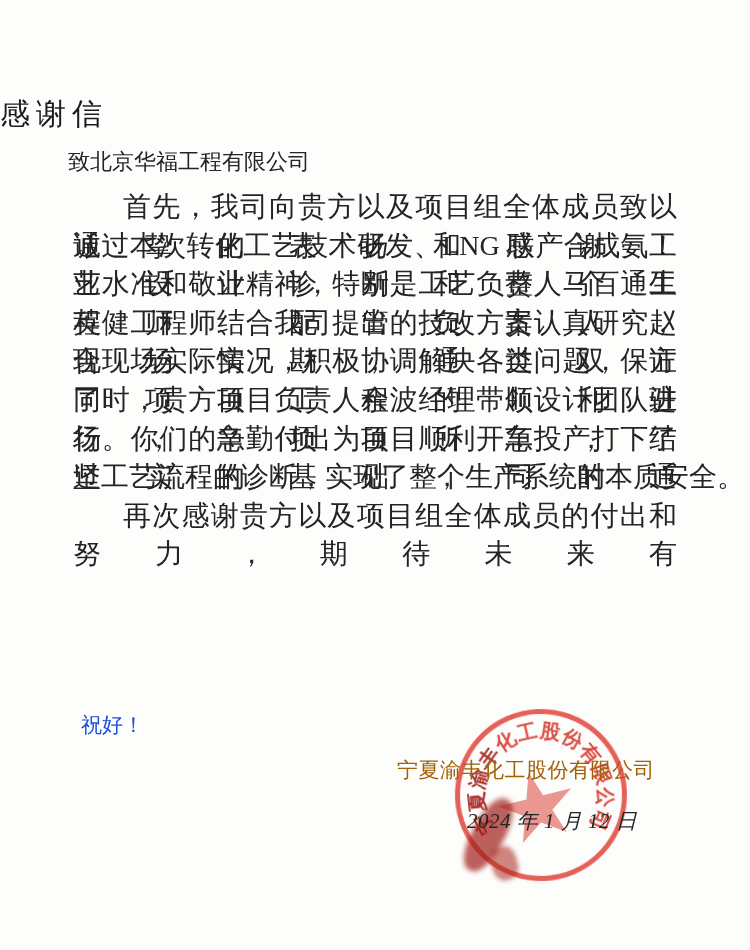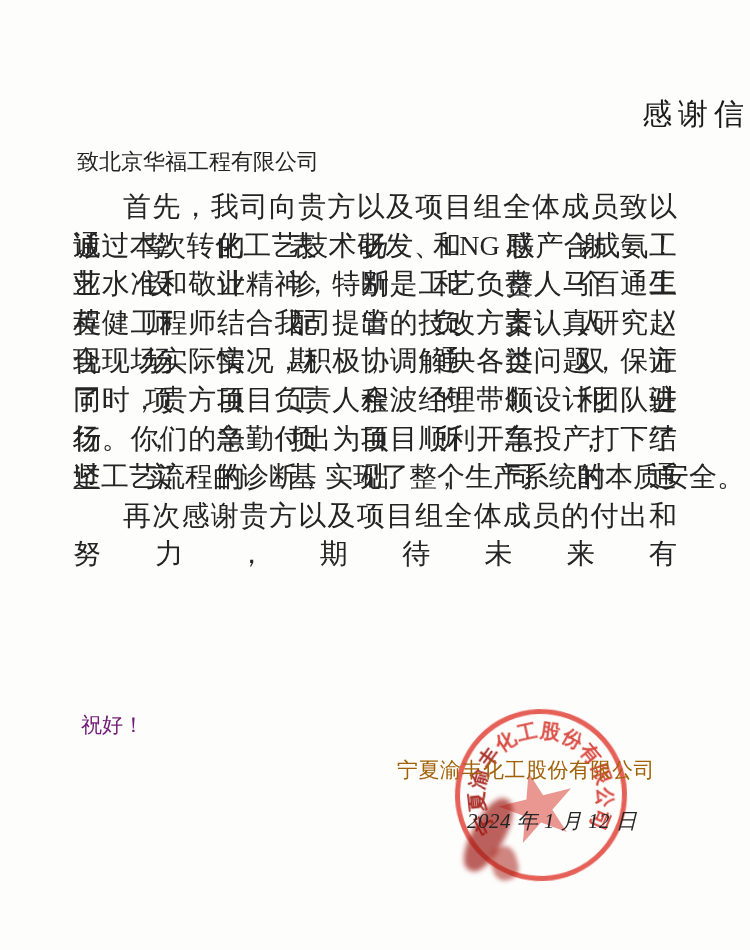--- a/index.html
+++ b/index.html
@@ -9,30 +9,30 @@
     margin:0 auto;
     background:#fdfdfc;
     overflow:hidden;
     font-family:"Liberation Serif","DejaVu Serif",serif;
     color:#222;
   }
   .title{
     position:absolute;
     left:0;top:94px;width:750px;
     margin:0;
-    text-align:right;
+    text-align:left;
     font-size:30px;
     font-weight:500;
     letter-spacing:6px;
     color:#1b1b1b;
     z-index:2;
   }
   .salutation{
     position:absolute;
-    left:77px;top:149px;
+    left:68px;top:149px;
     font-size:22px;
     line-height:26px;
     color:#242424;
     z-index:2;
   }
   .letter-body{
     position:absolute;
     left:73px;top:188px;
     width:604px;
     z-index:2;
@@ -48,21 +48,21 @@
     white-space:normal;
     text-align:justify;
     text-align-last:justify;
   }
   .bline.indent{ text-indent:50px; }
   .closing{
     position:absolute;
     left:81px;top:712px;
     font-size:21px;
     line-height:26px;
-    color:#701a75;
+    color:#1d4ed8;
     z-index:2;
   }
   .signature{
     position:absolute;
     left:397px;top:756px;
     font-size:21px;
     letter-spacing:0.5px;
     color:#a16207;
     z-index:3;
   }

